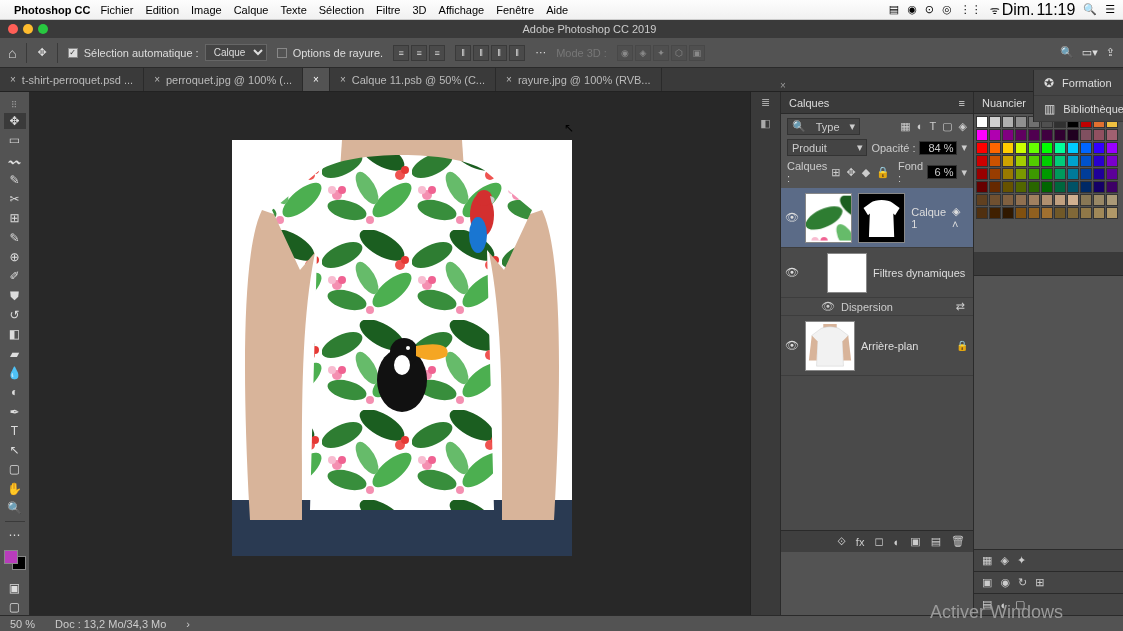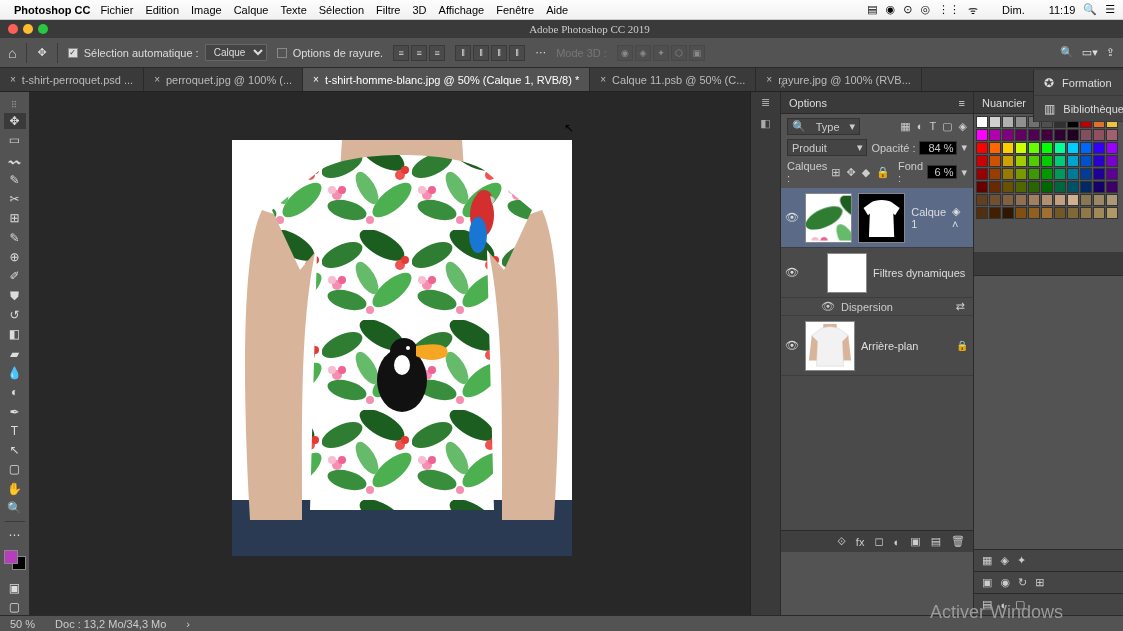--- a/index.html
+++ b/index.html
@@ -2,27 +2,27 @@
 <html><head>
 <meta charset="utf-8">
 <style>
 * { margin:0; padding:0; box-sizing:border-box; font-family:-apple-system,Helvetica,Arial,sans-serif; font-size:11px; user-select:none; }
 body { width:1123px; height:631px; background:#323232; overflow:hidden; position:relative; }
 .mac-menubar { height:20px; background:linear-gradient(#fdfdfd,#f1f1f1); display:flex; align-items:center; padding:0 8px; color:#000; border-bottom:1px solid #ccc; }
 .mac-menubar .apple { font-size:13px; margin-right:6px; }
 .mac-menubar .app-name { font-weight:bold; margin-right:10px; }
 .mac-menubar .menu-item { margin-right:12px; cursor:default; }
 .mac-menubar .spacer { flex:1; }
-.mac-menubar .right-item { margin-left:24px; font-size:11px; }
+.mac-menubar .right-item { margin-left:2px; font-size:16px; }
 .mac-menubar .right-icon { margin-left:8px; }
 .titlebar { height:18px; background:#3a3a3a; color:#ccc; display:flex; align-items:center; font-size:10px; }
 .titlebar .dots { display:flex; gap:5px; padding:0 8px; }
 .titlebar .dot { width:10px; height:10px; border-radius:50%; }
 .titlebar .dot.r{background:#ff5f57;} .titlebar .dot.y{background:#febc2e;} .titlebar .dot.g{background:#28c840;}
-.titlebar .title { flex:1; text-align:center;font-family:Liberation Serif, serif; }
+.titlebar .title { flex:1; text-align:center; }
 .optionsbar { height:30px; background:#535353; display:flex; align-items:center; padding:0 8px; gap:10px; color:#ddd; border-bottom:1px solid #2a2a2a; }
 .optionsbar .home-icon { font-size:14px; }
 .optionsbar .sep { width:1px; height:20px; background:#3a3a3a; }
 .optionsbar .checkbox { width:10px; height:10px; background:#ddd; border:1px solid #888; display:inline-flex; align-items:center; justify-content:center; font-size:8px; color:#333; }
 .optionsbar select { background:#444; color:#ddd; border:1px solid #666; font-size:10px; padding:1px 4px; }
 .optionsbar .align-icons { display:flex; gap:2px; }
 .optionsbar .ai { width:16px; height:16px; background:#4a4a4a; border:1px solid #3a3a3a; display:flex; align-items:center; justify-content:center; font-size:9px; }
 .optionsbar .group { display:flex; gap:6px; align-items:center; }
 .optionsbar .spacer{flex:1;}
 .optionsbar .right-icons{display:flex;gap:8px;align-items:center;}
@@ -165,21 +165,20 @@
   <div class="tab">
       <span class="close">×</span>
       <span>t-shirt-perroquet.psd ...</span>
     </div>
   <div class="tab">
       <span class="close">×</span>
       <span>perroquet.jpg @ 100% (...</span>
     </div>
   <div class="tab active">
       <span class="close">×</span>
-      <span>t-shirt-homme-blanc.jpg @ 50% (Calque 1, RVB/8) *</span>
     </div>
   <div class="tab">
       <span class="close">×</span>
       <span>Calque 11.psb @ 50% (C...</span>
     </div>
   <div class="tab">
       <span class="close">×</span>
       <span>rayure.jpg @ 100% (RVB...</span>
     </div>
 </div>
@@ -267,21 +266,21 @@
     <span>≣</span>
     <span>◧</span>
   </div>
 
   <div class="right-column">
     <div class="panel-stack">
 
       <div class="layers-panel">
         <div class="panel-tab">
           <span class="closep">×</span>
-          <span>Options</span>
+          <span>Calques</span>
           <span style="margin-left:auto">≡</span>
         </div>
         <div class="layer-controls">
           <div class="lc-row">
             <div class="select">🔍 <span>Type</span> ▾</div>
             <span class="spacer"></span>
             <div class="mini-icons">
               <span>▦</span>
               <span>◐</span>
               <span>T</span>

